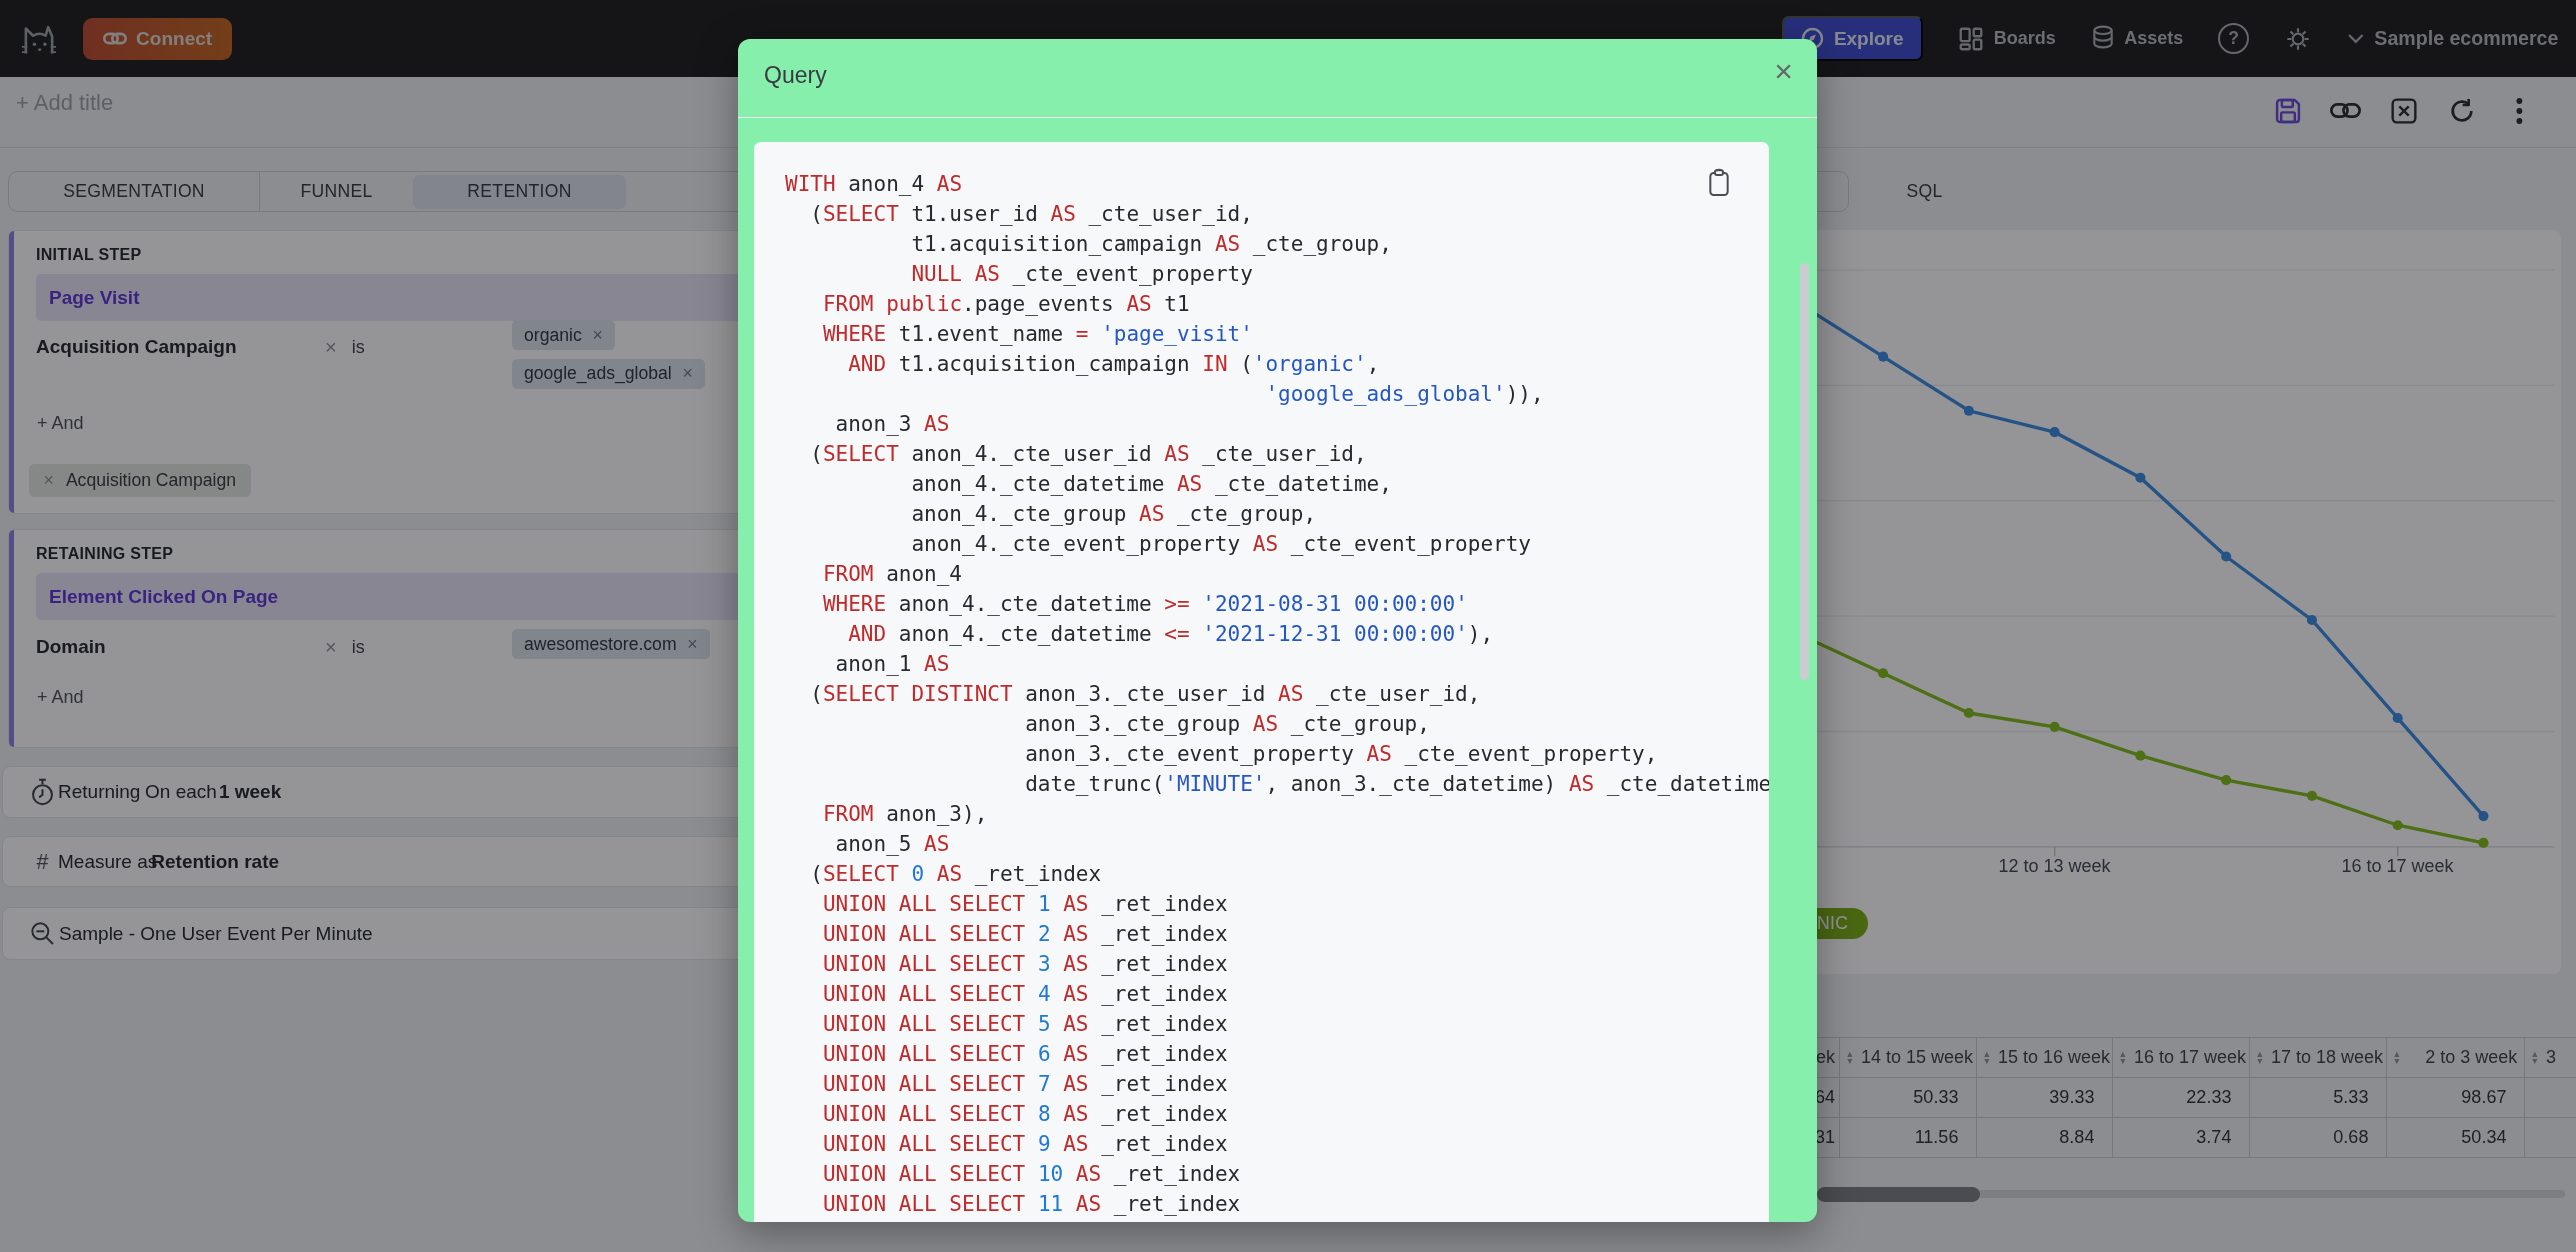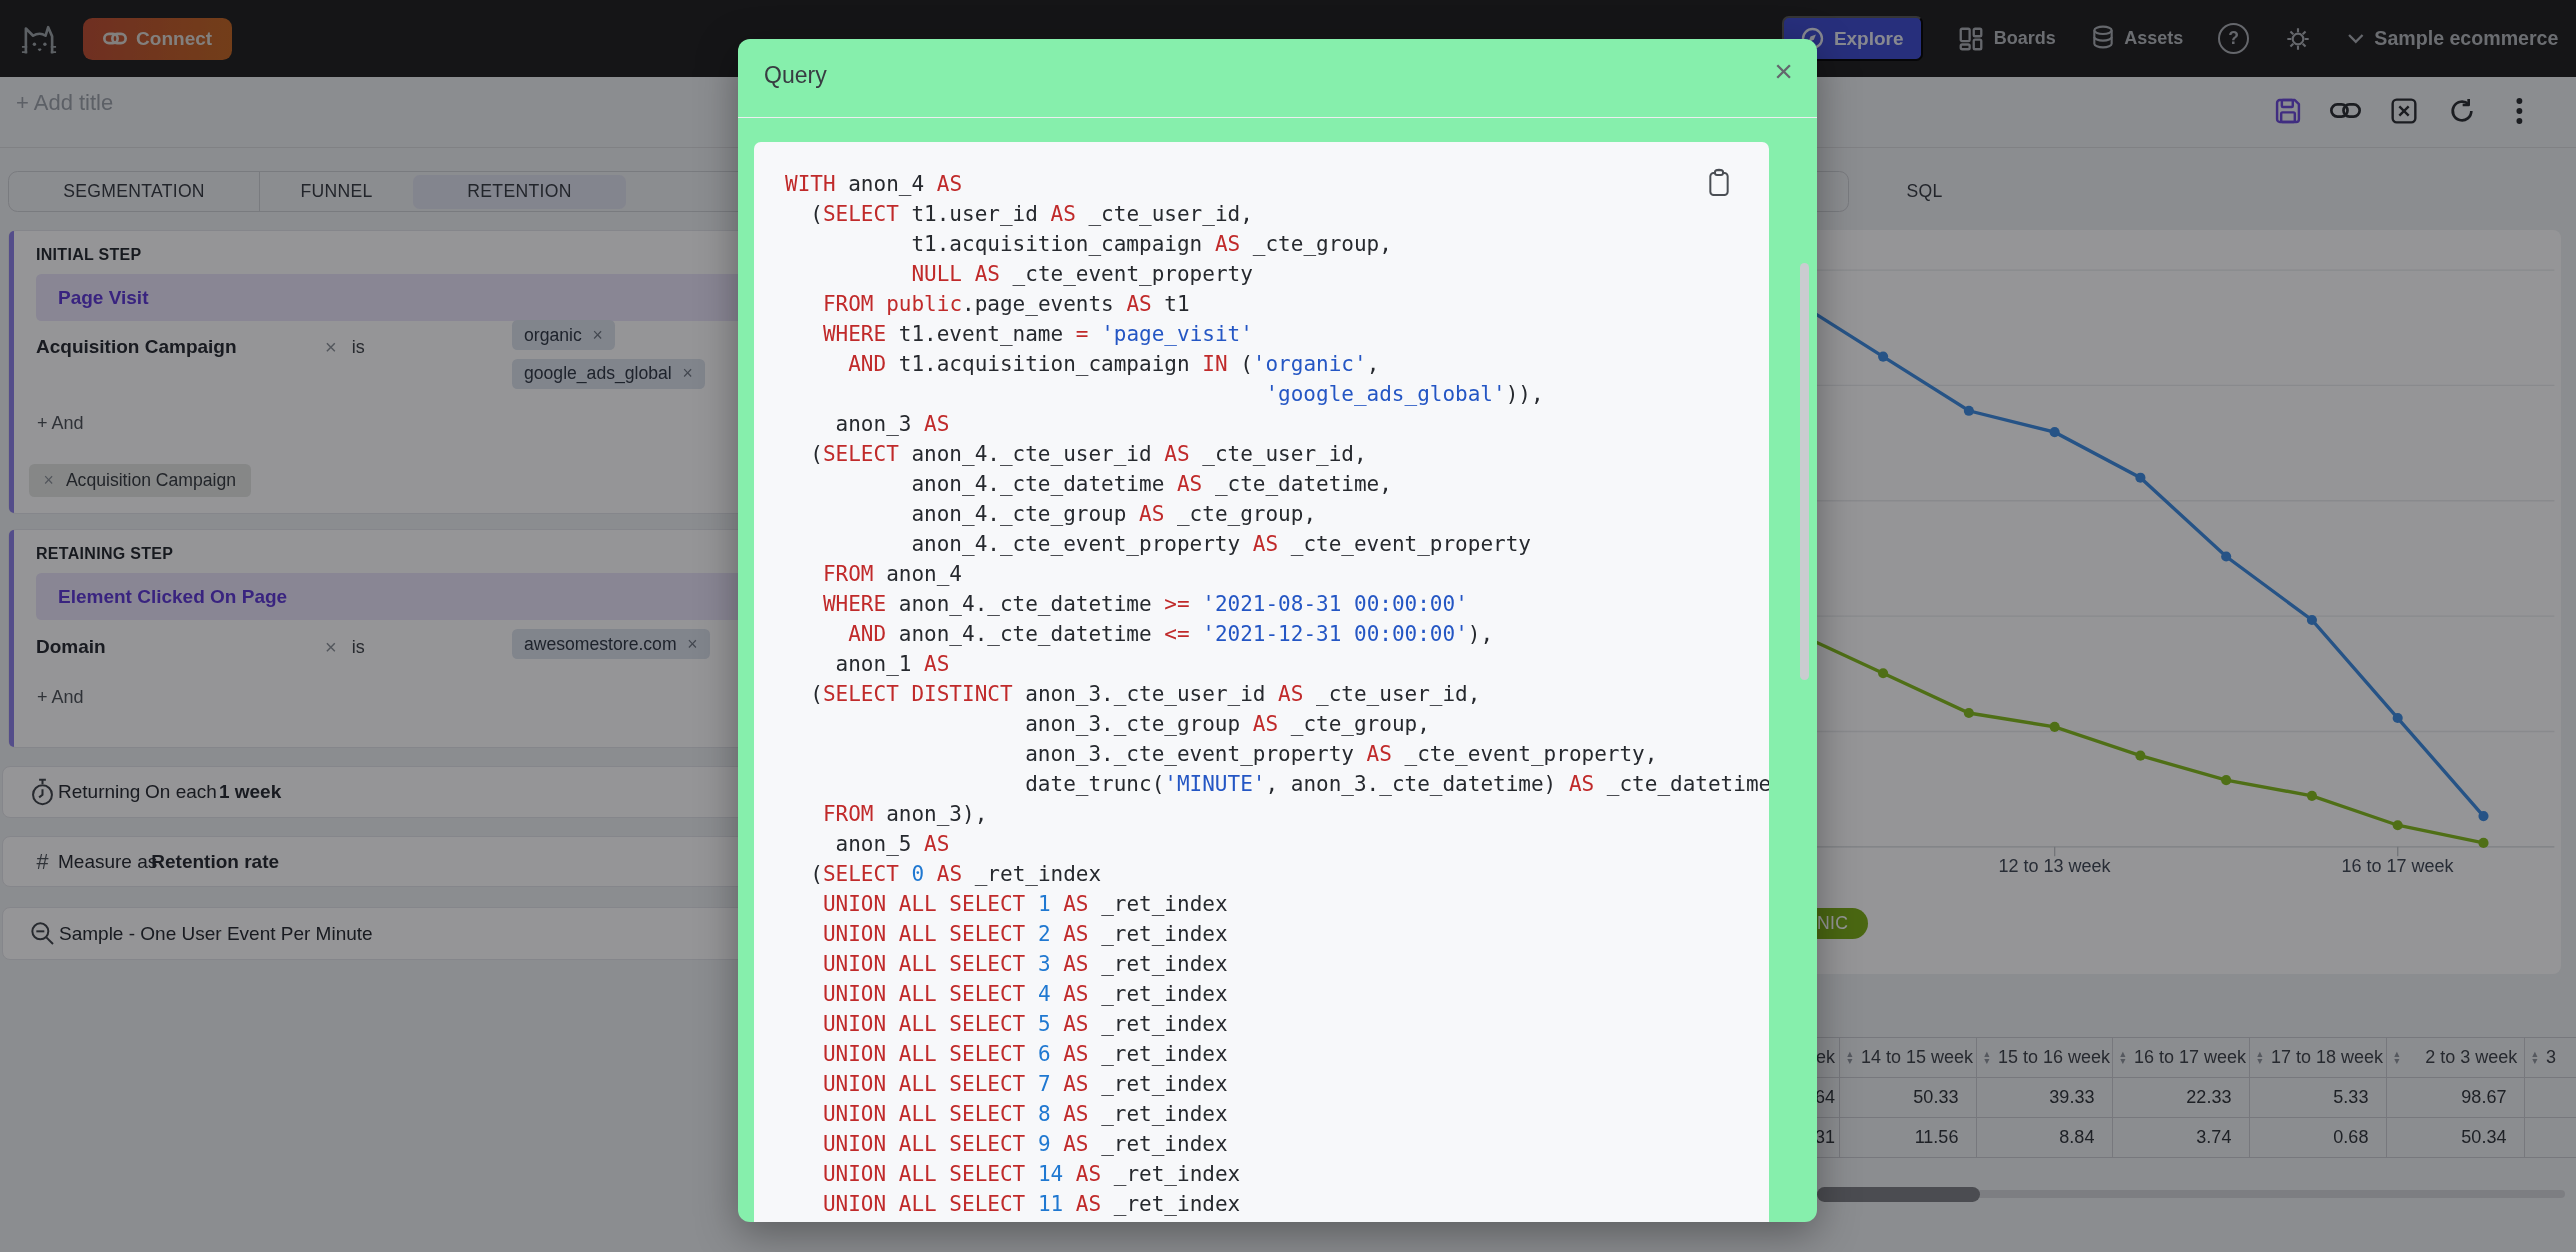--- a/index.html
+++ b/index.html
@@ -30,21 +30,21 @@
   .tab.divider{border-right:1.4px solid #cdd0d4}
   .tab.selected{background:#dfe2ef;border-radius:6.8px;height:34px;align-self:center}
   .tab-sql{position:absolute;left:1857px;top:171px;width:135px;height:41px;display:flex;align-items:center;
       justify-content:center;font-size:17.6px;letter-spacing:0.3px;color:#33383f;font-weight:500;cursor:pointer}
   
   .card{position:absolute;left:8px;width:1073px;background:#ffffff;border:0.7px solid #e3e5e9;
       border-radius:8px;box-sizing:border-box}
   .accent{position:absolute;left:0;top:0;bottom:0;width:4.7px;background:#8b7fe8;border-radius:8px 0 0 8px}
   .card-label{position:absolute;left:27px;top:15px;font-size:16px;font-weight:700;letter-spacing:0.3px;color:#1f242a}
   .event-row{position:absolute;left:27px;width:1005px;height:47px;background:#e9e4fa;border-radius:5.4px;
-      display:flex;align-items:center;padding-left:22px;box-sizing:border-box;cursor:pointer}
+      display:flex;align-items:center;padding-left:13px;box-sizing:border-box;cursor:pointer}
   .event-name{color:#5b35d5;font-weight:700;font-size:19px}
   .prop-label{font-weight:700;font-size:19px;color:#23272d}
   .x-gray{color:#8a9097;font-size:20px;cursor:pointer}
   .is-label{font-size:18px;color:#3b4046}
   .tag{background:#dbe2ec;border-radius:5.4px;height:30px;display:inline-flex;align-items:center;gap:10.8px;
       padding:0 12px;font-size:17.6px;color:#2c3440;width:max-content;cursor:pointer}
   .tag .x{color:#6e7681;font-size:17.6px}
   .and-link{font-size:18px;color:#4a4f55;cursor:pointer}
   .bd-pill{position:absolute;background:#e5e7e3;border-radius:5.4px;height:33px;display:flex;align-items:center;
       gap:12px;padding:0 15px;font-size:17.6px;color:#33383d;cursor:pointer}
@@ -422,21 +422,21 @@
         <div class="code-line"><span class="t">  (</span><span class="k">SELECT</span><span class="t"> </span><span class="n">0</span><span class="t"> </span><span class="k">AS</span><span class="t"> _ret_index</span></div>
         <div class="code-line"><span class="t">   </span><span class="k">UNION ALL SELECT</span><span class="t"> </span><span class="n">1</span><span class="t"> </span><span class="k">AS</span><span class="t"> _ret_index</span></div>
         <div class="code-line"><span class="t">   </span><span class="k">UNION ALL SELECT</span><span class="t"> </span><span class="n">2</span><span class="t"> </span><span class="k">AS</span><span class="t"> _ret_index</span></div>
         <div class="code-line"><span class="t">   </span><span class="k">UNION ALL SELECT</span><span class="t"> </span><span class="n">3</span><span class="t"> </span><span class="k">AS</span><span class="t"> _ret_index</span></div>
         <div class="code-line"><span class="t">   </span><span class="k">UNION ALL SELECT</span><span class="t"> </span><span class="n">4</span><span class="t"> </span><span class="k">AS</span><span class="t"> _ret_index</span></div>
         <div class="code-line"><span class="t">   </span><span class="k">UNION ALL SELECT</span><span class="t"> </span><span class="n">5</span><span class="t"> </span><span class="k">AS</span><span class="t"> _ret_index</span></div>
         <div class="code-line"><span class="t">   </span><span class="k">UNION ALL SELECT</span><span class="t"> </span><span class="n">6</span><span class="t"> </span><span class="k">AS</span><span class="t"> _ret_index</span></div>
         <div class="code-line"><span class="t">   </span><span class="k">UNION ALL SELECT</span><span class="t"> </span><span class="n">7</span><span class="t"> </span><span class="k">AS</span><span class="t"> _ret_index</span></div>
         <div class="code-line"><span class="t">   </span><span class="k">UNION ALL SELECT</span><span class="t"> </span><span class="n">8</span><span class="t"> </span><span class="k">AS</span><span class="t"> _ret_index</span></div>
         <div class="code-line"><span class="t">   </span><span class="k">UNION ALL SELECT</span><span class="t"> </span><span class="n">9</span><span class="t"> </span><span class="k">AS</span><span class="t"> _ret_index</span></div>
-        <div class="code-line"><span class="t">   </span><span class="k">UNION ALL SELECT</span><span class="t"> </span><span class="n">14</span><span class="t"> </span><span class="k">AS</span><span class="t"> _ret_index</span></div>
+        <div class="code-line"><span class="t">   </span><span class="k">UNION ALL SELECT</span><span class="t"> </span><span class="n">10</span><span class="t"> </span><span class="k">AS</span><span class="t"> _ret_index</span></div>
         <div class="code-line"><span class="t">   </span><span class="k">UNION ALL SELECT</span><span class="t"> </span><span class="n">11</span><span class="t"> </span><span class="k">AS</span><span class="t"> _ret_index</span></div>
       </div>
     <div class="copy-btn">
       <svg width="24" height="30" viewBox="0 0 36 44" fill="none" stroke="#4a4e54" stroke-width="3">
         <rect x="5" y="7" width="26" height="33" rx="5"></rect>
           <path d="M12 7 a6 5 0 0 1 12 0"></path>
           <rect x="12" y="3" width="12" height="7" rx="3" fill="#f7f8fa"></rect>
       </svg>
     </div>
   </div>

